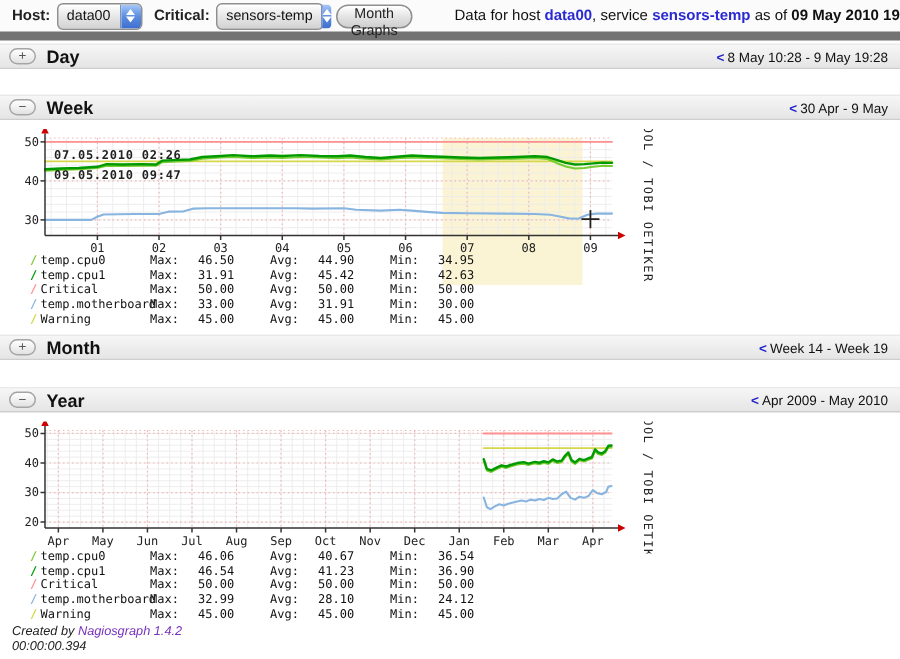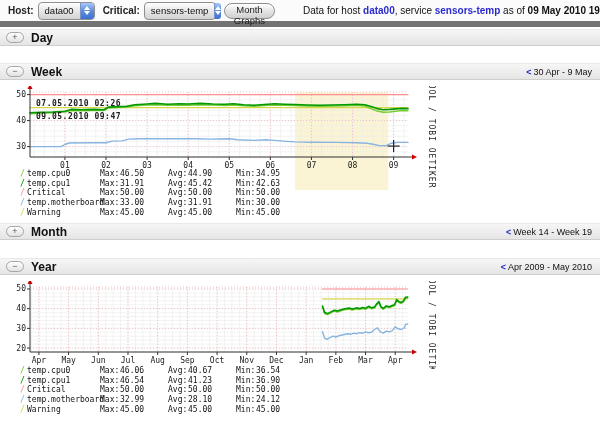--- a/index.html
+++ b/index.html
@@ -37,21 +37,21 @@
   .chart{position:absolute;pointer-events:none;}
   .chart text{font-family:"DejaVu Sans Mono",monospace;font-size:8px;fill:#222;}
   
   .legend{position:absolute;left:20px;width:420px;}
   .lg-row{display:flex;height:9.7px;line-height:9.7px;font-family:"DejaVu Sans Mono",monospace;
           font-size:8px;color:#111;white-space:nowrap;}
   .lg-row span{flex-shrink:0;}
   .lg-mark{width:7px;font-weight:bold;}
   .lg-name{width:73px;overflow:visible;}
   .lg-l{width:20px;}
-  .lg-v{width:24px;text-align:center;margin-right:24px;}
+  .lg-v{width:24px;text-align:center;margin-right:24px;margin-left:12px;}
   
   .footer{position:absolute;left:8px;top:415px;font-size:8.5px;font-style:italic;color:#222;line-height:10px;}
   .footer a{color:#7733bb;text-decoration:none;}
 </style>
 </head>
 <body>
 
 <div class="page">
 
   <div class="toolbar">
@@ -72,20 +72,21 @@
         </span>
     </div>
     <button class="aqua-btn">Month Graphs</button>
     <span class="status"><span>Data for host </span><a href="#">data00</a><span>, service </span><a href="#">sensors-temp</a><span> as of </span><b>09 May 2010 19:28:43 EDT</b></span>
 
   </div>
 
   <div class="secbar" style="top:29px;">
     <button class="toggle">+</button>
     <span class="sec-title">Day</span>
+    <span class="sec-range"><span class="arr">&lt;</span><span>8 May 10:28 - 9 May 19:28</span></span>
   </div>
 
   <div class="secbar" style="top:63px;">
     <button class="toggle">−</button>
     <span class="sec-title">Week</span>
     <span class="sec-range"><span class="arr">&lt;</span><span>30 Apr - 9 May</span></span>
   </div>
 
   <svg class="chart" style="left:12px;top:86px;" width="452" height="106" viewBox="0 0 452 106">
       <rect x="18" y="6" width="378" height="65" fill="#ffffff"></rect>
@@ -438,14 +439,18 @@
         <span class="lg-name">Warning</span>
         <span class="lg-l">Max:</span>
         <span class="lg-v">45.00</span>
         <span class="lg-l">Avg:</span>
         <span class="lg-v">45.00</span>
         <span class="lg-l">Min:</span>
         <span class="lg-v">45.00</span>
       </div>
   </div>
 
+  <div class="footer">
+    <div><span>Created by </span><a href="#">Nagiosgraph 1.4.2</a></div>
+    <div>00:00:00.394</div>
+  </div>
 
 </div>
 
 </body></html>

